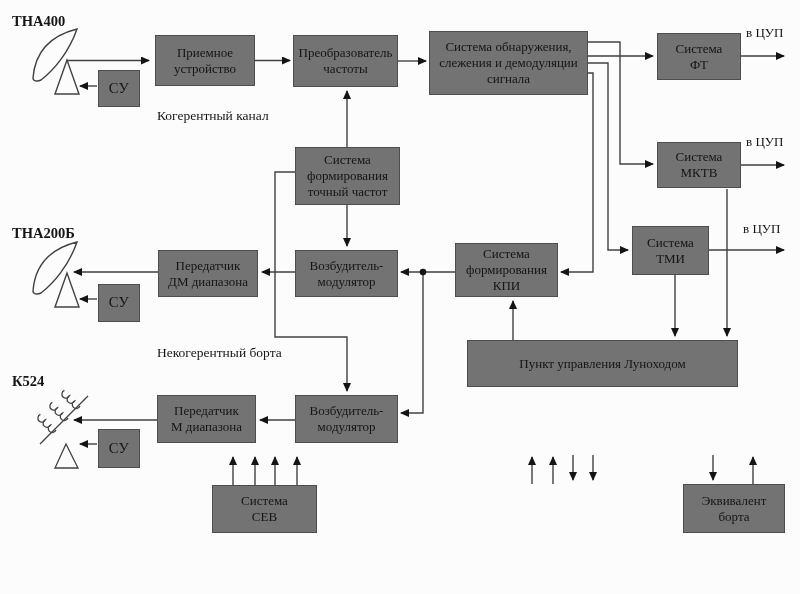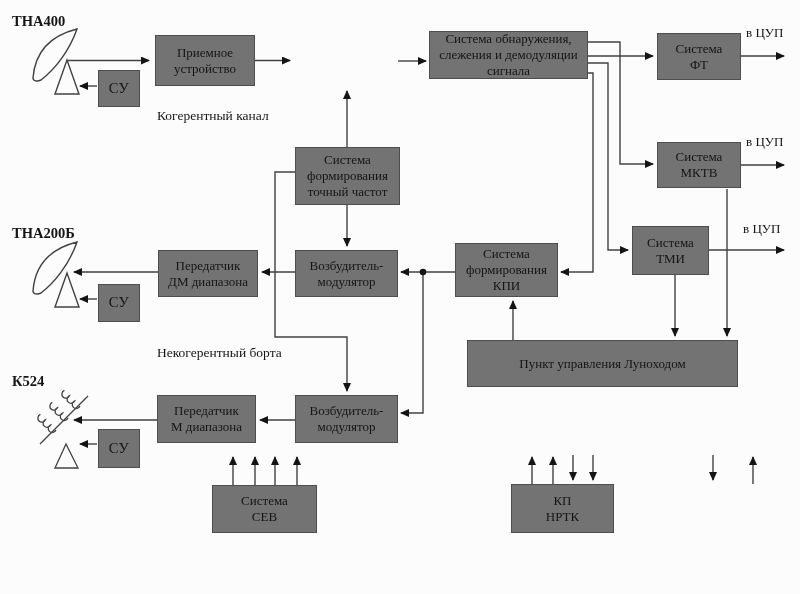--- a/index.html
+++ b/index.html
@@ -114,21 +114,23 @@
   <div class="lbl cup" style="left:746px;top:25px">в ЦУП</div>
   <div class="lbl cup" style="left:746px;top:134px">в ЦУП</div>
   <div class="lbl cup" style="left:743px;top:221px">в ЦУП</div>
 
   <div class="box su" style="left:98px;top:70px;width:42px;height:37px">СУ</div>
   <div class="box su" style="left:98px;top:284px;width:42px;height:38px">СУ</div>
   <div class="box su" style="left:98px;top:429px;width:42px;height:39px">СУ</div>
 
   <div class="box" style="left:155px;top:35px;width:100px;height:51px">Приемное
 устройство</div>
-  <div class="box" style="left:429px;top:31px;width:159px;height:48px">Система обнаружения,
+  <div class="box" style="left:293px;top:35px;width:105px;height:52px">Преобразователь
+частоты</div>
+  <div class="box" style="left:429px;top:31px;width:159px;height:64px">Система обнаружения,
 слежения и демодуляции
 сигнала</div>
   <div class="box" style="left:657px;top:33px;width:84px;height:47px">Система
 ФТ</div>
   <div class="box" style="left:657px;top:142px;width:84px;height:46px">Система
 МКТВ</div>
   <div class="box" style="left:632px;top:226px;width:77px;height:49px">Система
 ТМИ</div>
   <div class="box" style="left:295px;top:147px;width:105px;height:58px">Система
 формирования
@@ -140,16 +142,16 @@
 КПИ</div>
   <div class="box" style="left:467px;top:340px;width:271px;height:47px">Пункт управления Луноходом</div>
   <div class="box" style="left:158px;top:250px;width:100px;height:47px">Передатчик
 ДМ диапазона</div>
   <div class="box" style="left:157px;top:395px;width:99px;height:48px">Передатчик
 М диапазона</div>
   <div class="box" style="left:295px;top:395px;width:103px;height:48px">Возбудитель-
 модулятор</div>
   <div class="box" style="left:212px;top:485px;width:105px;height:48px">Система
 СЕВ</div>
-  <div class="box" style="left:511px;top:484px;width:103px;height:49px">КП
-НРТК</div>
+  <div class="box" style="left:683px;top:484px;width:102px;height:49px">Эквивалент
+борта</div>
 
 </div>
 
 </body></html>

